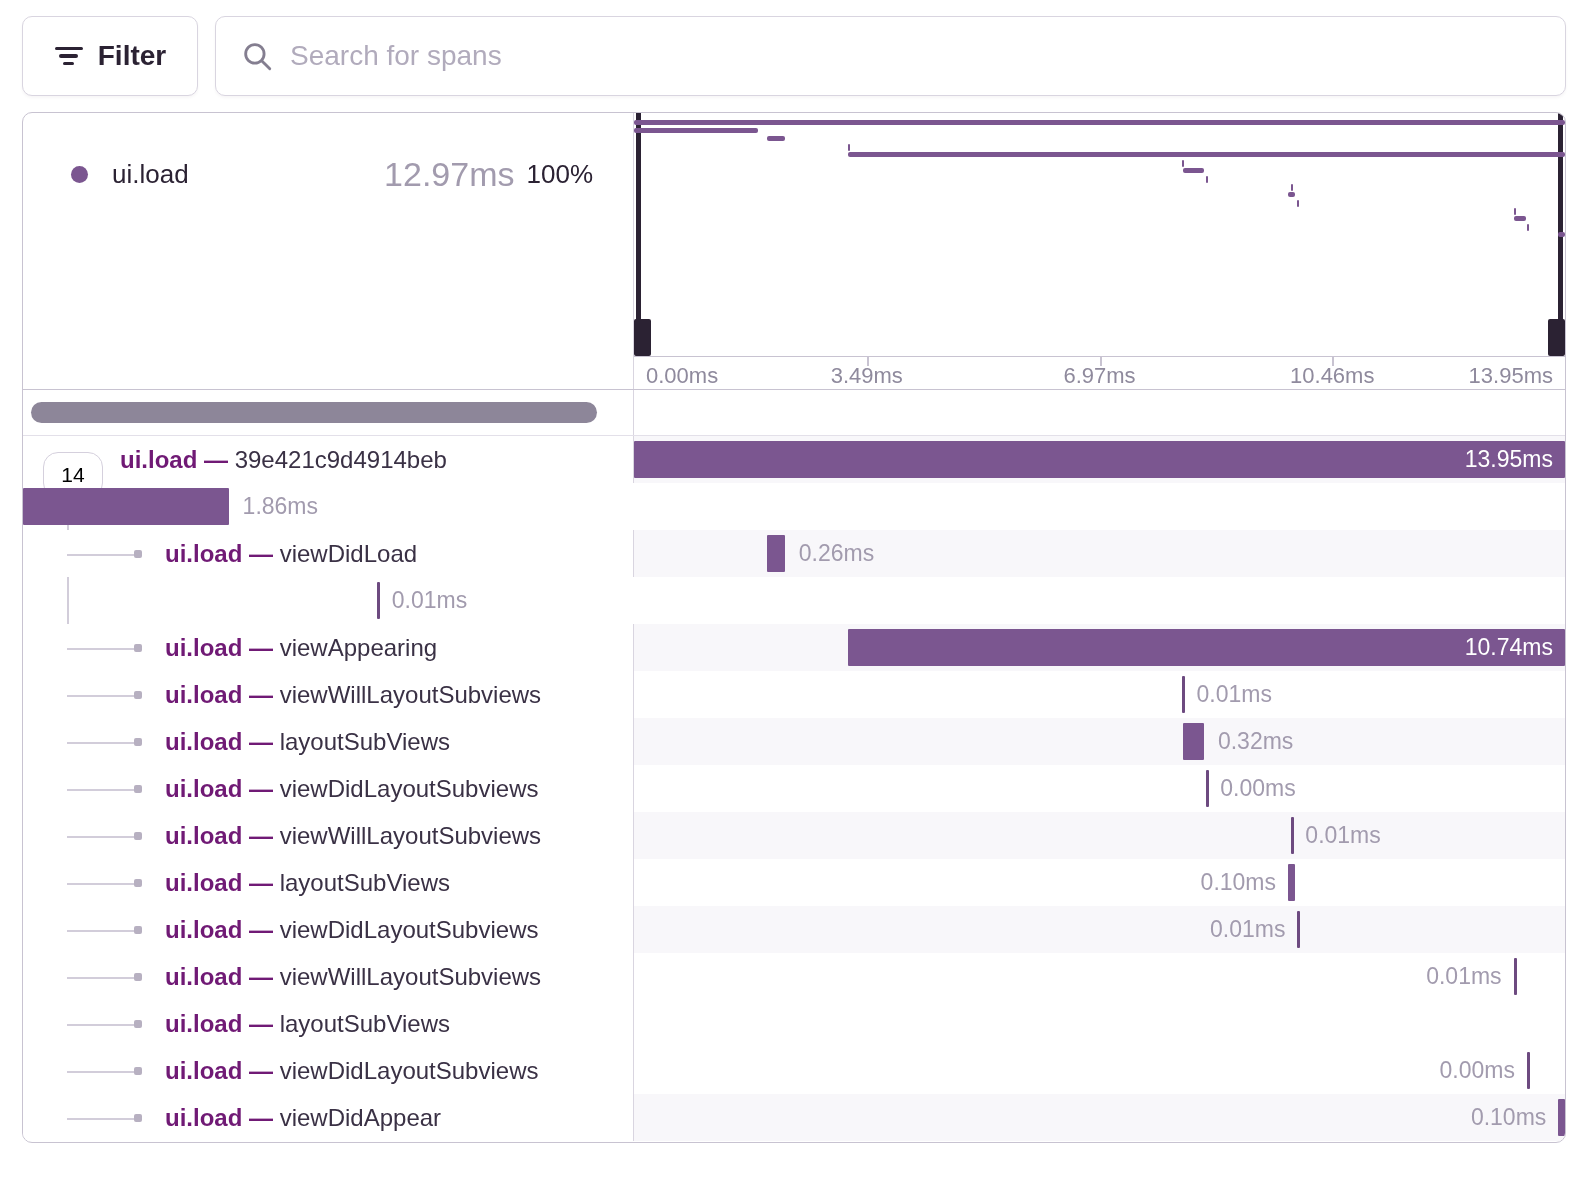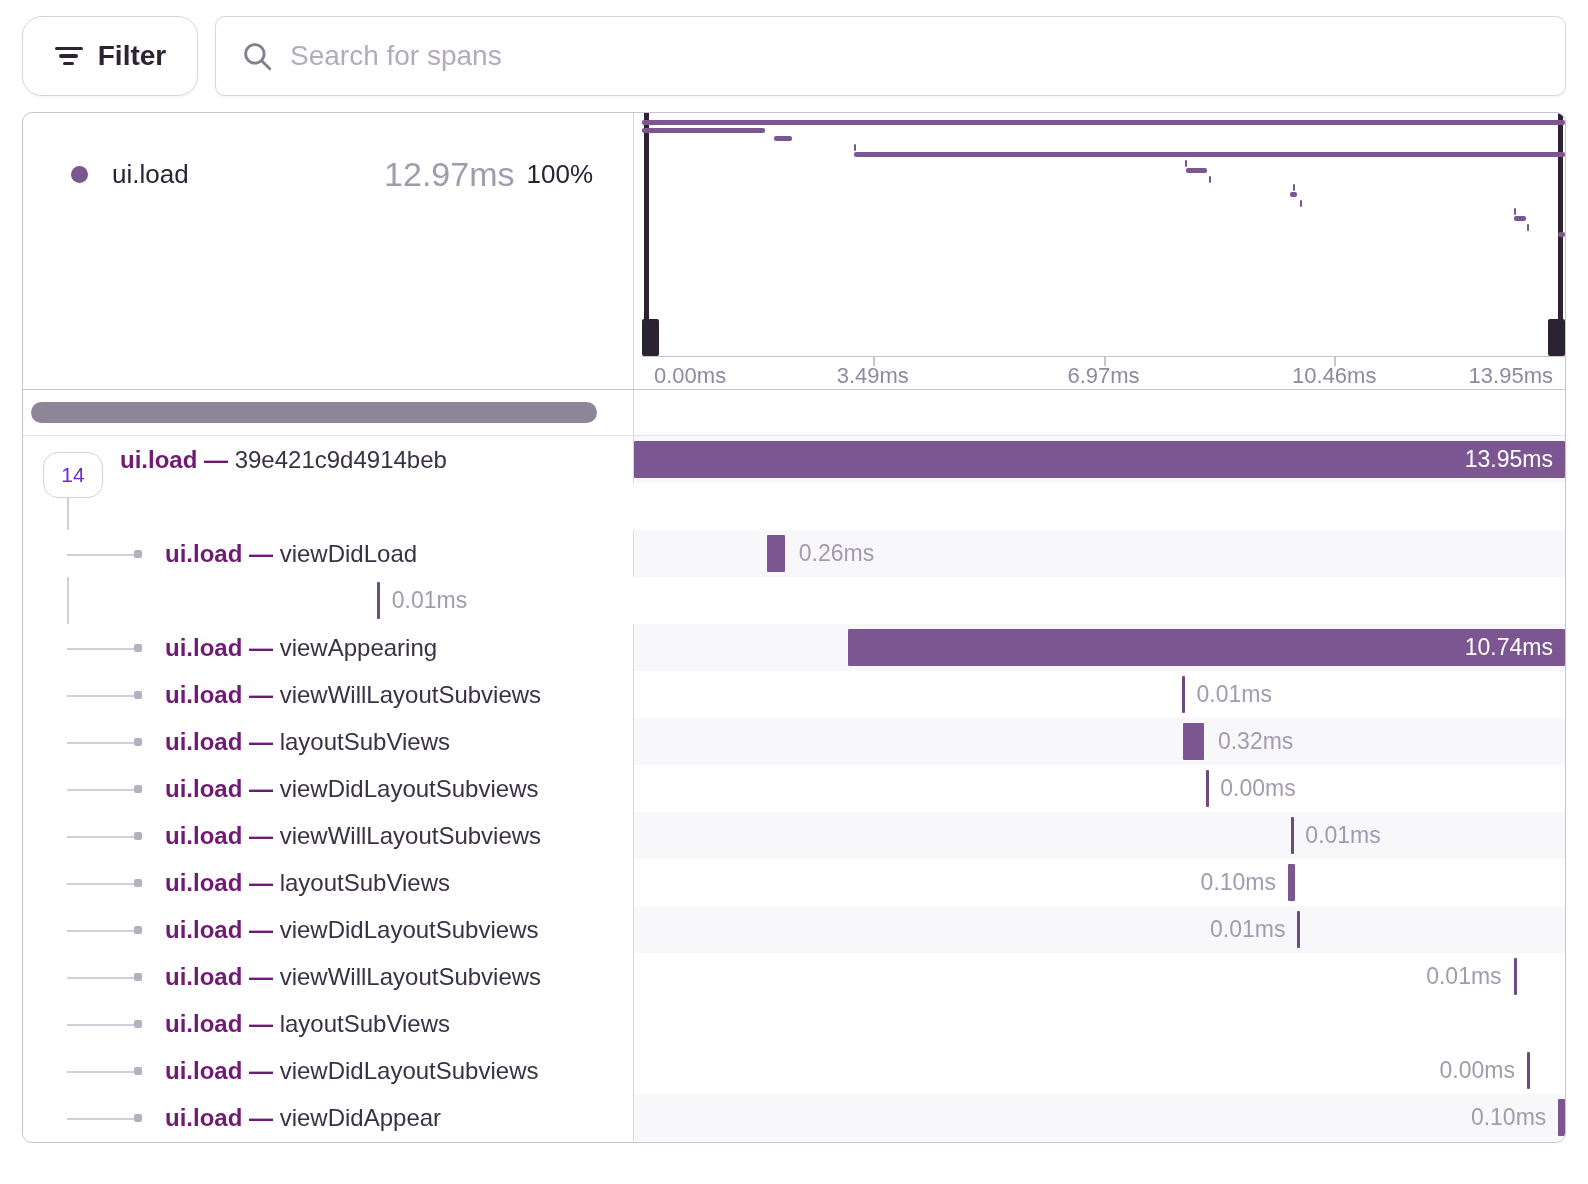--- a/index.html
+++ b/index.html
@@ -2,21 +2,21 @@
 <html><head>
 <meta charset="utf-8">
 <style>
   * { margin:0; padding:0; box-sizing:border-box; }
   html,body { width:1588px; height:1184px; background:#ffffff; overflow:hidden;
               font-family:"Liberation Sans", sans-serif; color:#2b2233; }
 
   
   .topbar { position:absolute; top:16px; left:22px; right:22px; height:80px;
             display:flex; gap:17px; }
-  .filter-btn { width:176px; height:80px; border:1.5px solid #d9d5e0; border-radius:20px;
+  .filter-btn { width:176px; height:80px; border:1.5px solid #d9d5e0; border-radius:10px;
                 background:#fff; display:flex; align-items:center; justify-content:center;
                 gap:14px; box-shadow:0 2px 3px rgba(43,34,51,0.04); cursor:pointer; }
   .filter-icon { width:30px; height:22px; display:flex; flex-direction:column;
                  align-items:center; justify-content:center; gap:4px; }
   .filter-icon span { display:block; height:3.5px; border-radius:2px; background:#2b2233; }
   .filter-icon span:nth-child(1){ width:28px; }
   .filter-icon span:nth-child(2){ width:19px; }
   .filter-icon span:nth-child(3){ width:11px; }
   .filter-label { font-size:28px; font-weight:bold; color:#2b2233; }
   .search-box { flex:1; height:80px; border:1.5px solid #d9d5e0; border-radius:10px;
@@ -24,21 +24,21 @@
                 box-shadow:0 2px 3px rgba(43,34,51,0.04); }
   .search-box svg { flex:0 0 auto; }
   .search-box input { flex:1; border:none; outline:none; font-size:28px;
                       font-family:"Liberation Sans", sans-serif; color:#2b2233; background:transparent; }
   .search-box input::placeholder { color:#b1abbc; }
 
   
   .panel { position:absolute; top:112px; left:22px; right:22px; height:1031px;
            border:1.5px solid #c8c3d1; border-radius:10px; background:#fff; overflow:hidden; }
 
-  .panel-top { height:277px; display:flex; border-bottom:1.5px solid #c8c3d1;gap:8px; }
+  .panel-top { height:277px; display:flex; border-bottom:1.5px solid #c8c3d1; }
   .left-head { width:611px; flex:0 0 auto; border-right:1.5px solid #d9d5e0;
                padding:42px 40px 0 48px; }
   .summary-row { display:flex; align-items:center; }
   .op-dot { width:17px; height:17px; border-radius:50%; background:#7b5690; margin-right:24px; }
   .summary-op { font-size:26px; font-weight:500; color:#2b2233; }
   .summary-duration { margin-left:auto; font-size:34px; color:#a29bae; }
   .summary-percent { margin-left:12px; font-size:26px; font-weight:500; color:#2b2233; }
 
   .timeline-top { flex:1; display:flex; flex-direction:column; position:relative; }
   .minimap { height:243px; position:relative; overflow:hidden; }
@@ -67,21 +67,21 @@
   .rows { position:relative; }
   .trunk { position:absolute; left:44px; top:37px; width:2px; height:645px; background:#d2cdda; }
   .row { height:47px; display:flex; }
   .row-left { width:611px; flex:0 0 auto; border-right:1.5px solid #d9d5e0;
               position:relative; display:flex; align-items:center; background:#fff; }
   .row-right { flex:1; position:relative; }
   .row.striped .row-right { background:#f8f7fa; }
 
   .count-pill { margin-left:20px; width:60px; height:46px; border:1.5px solid #d5d0dd;
                 border-radius:15px; display:flex; align-items:center; justify-content:center;
-                font-size:21px; color:#6d28d9; background:#fff; cursor:pointer;margin-top:31px; }
+                font-size:21px; color:#000000; background:#fff; cursor:pointer;margin-top:31px; }
   .root-label { margin-left:17px; font-size:24px; white-space:nowrap; }
   .stub { position:absolute; left:44px; top:50%; width:70px; height:2px; background:#d2cdda; }
   .dot-sq { position:absolute; left:111px; top:50%; margin-top:-4px; width:8px; height:8px;
             border-radius:2px; background:#b7b0c1; }
   .child-label { margin-left:142px; font-size:24px; white-space:nowrap; }
   .bold-op { font-weight:bold; color:#701a75; }
   .reg-name { font-weight:normal; color:#3a3145; }
 
   .wbar { position:absolute; top:5px; height:37px; background:#7b5690; border-radius:1px; }
   .wbar.tick { background:#6d4a80; }
@@ -173,20 +173,24 @@
         <div class="row-left">
           <div class="count-pill">14</div>
           <span class="root-label"><span class="bold-op">ui.load —</span> <span class="reg-name">39e421c9d4914beb</span></span>
         </div>
         <div class="row-right">
           <div class="wbar" style="left: 0%; width: 100%; min-width: 3px;"></div>
           <span class="wlabel inside" style="right: 0%; padding-right: 12px;">13.95ms</span>
         </div>
       </div>
       <div class="row">
+        <div class="row-right">
+          <div class="wbar" style="left: 0%; width: 13.3333%; min-width: 3px;"></div>
+          <span class="wlabel" style="left: calc(13.3333% + 14px);">1.86ms</span>
+        </div>
       </div>
       <div class="row striped">
         <div class="row-left">
           <div class="stub"></div>
           <div class="dot-sq"></div>
           <span class="child-label"><span class="bold-op">ui.load —</span> <span class="reg-name">viewDidLoad</span></span>
         </div>
         <div class="row-right">
           <div class="wbar" style="left: 14.3369%; width: 1.8638%; min-width: 3px;"></div>
           <span class="wlabel" style="left: calc(16.2007% + 14px);">0.26ms</span>

